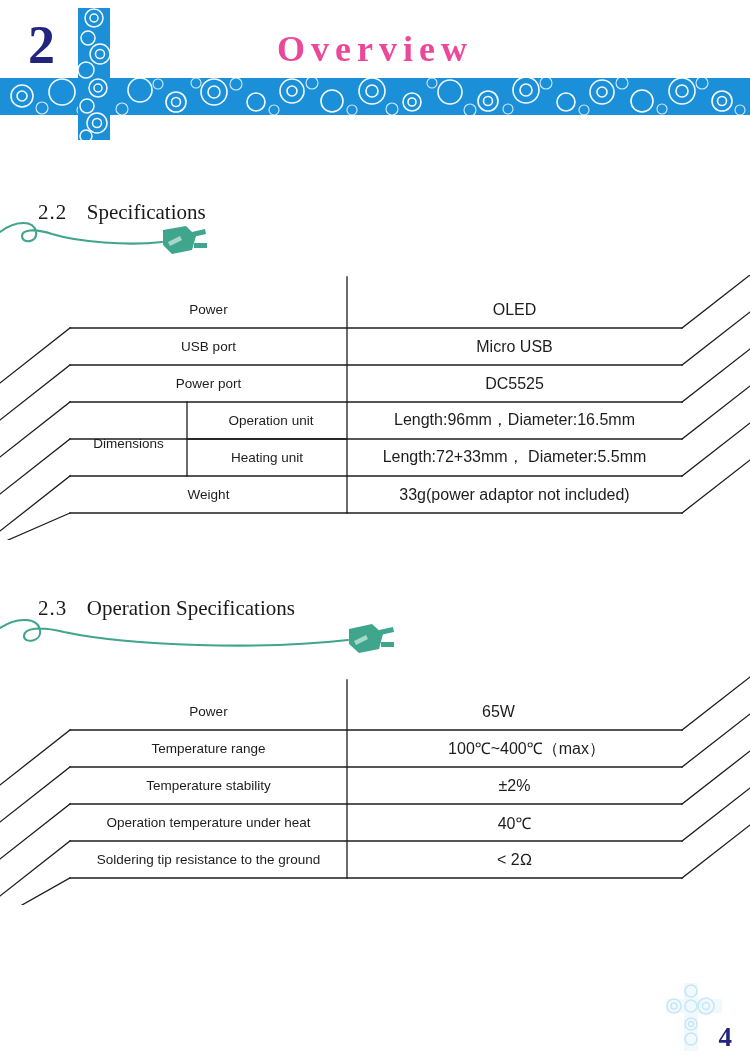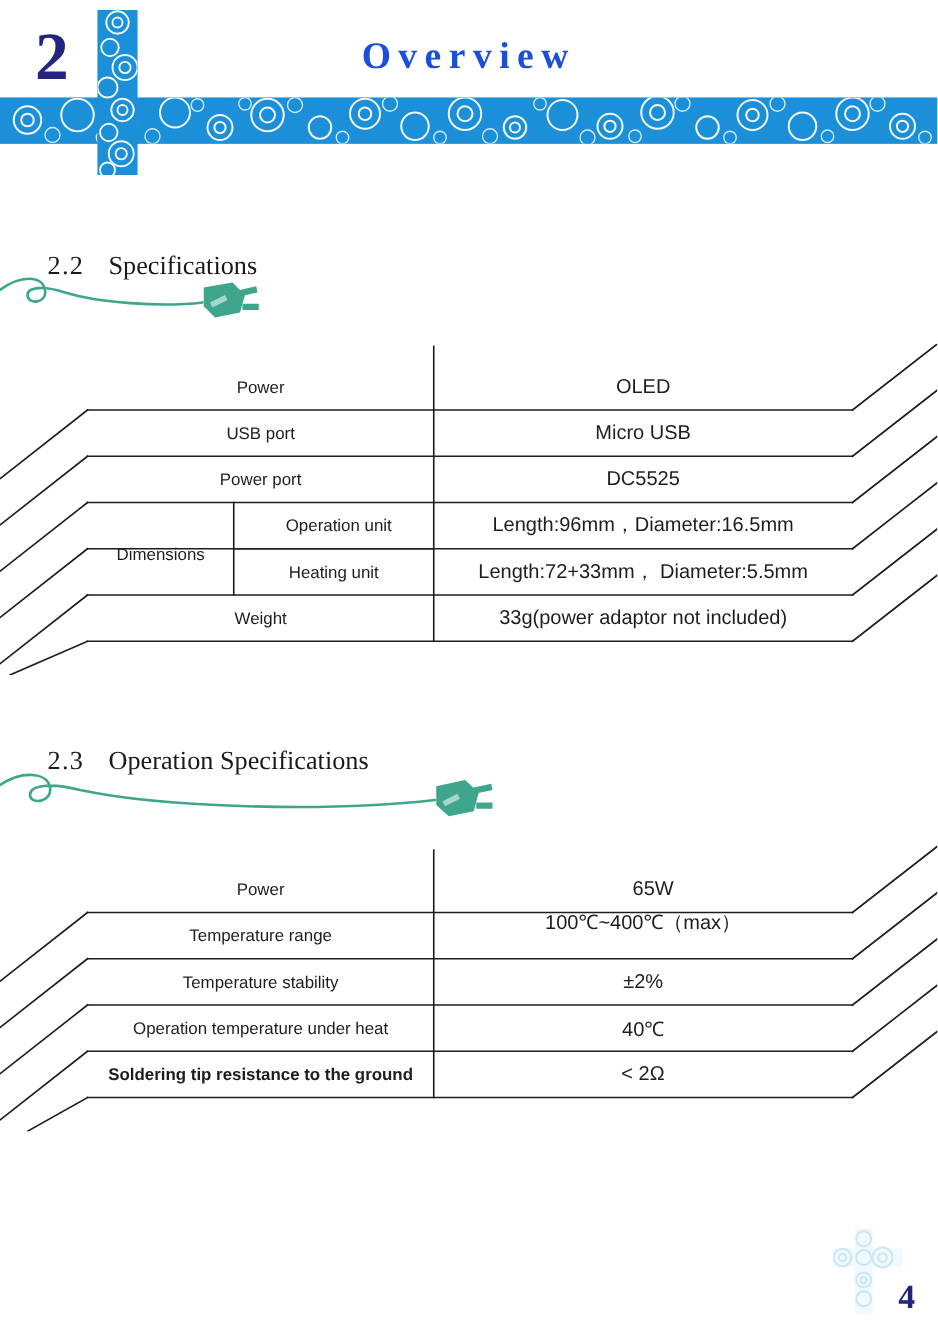--- a/index.html
+++ b/index.html
@@ -28,21 +28,21 @@
   .chap-num{
     position:absolute;left:28px;top:18px;
     font-family:"Liberation Serif", serif;
     font-size:54px;font-weight:bold;color:#22247e;
     line-height:1;
   }
   .page-title{
     position:absolute;left:0;top:28px;width:750px;
     text-align:center;
     font-family:"Liberation Serif", serif;
-    font-size:30px;font-weight:bold;color:#1d4ed8;
+    font-size:36px;font-weight:bold;color:#ec4899;
     letter-spacing:6px;
   }
 
   
   .sec-head{
     position:absolute;
     font-family:"Liberation Serif", serif;
     font-size:21px;color:#1a1a1a;
     white-space:nowrap;
   }
@@ -263,32 +263,32 @@
         <line x1="682" y1="92" x2="750" y2="39"></line>
         <line x1="682" y1="129" x2="750" y2="76"></line>
         <line x1="682" y1="166" x2="750" y2="113"></line>
         <line x1="682" y1="203" x2="750" y2="150"></line>
 
         <line x1="347" y1="5" x2="347" y2="203"></line>
       </g>
     </svg>
 
     <div class="cell lbl" style="left:70px;top:18px;width:277px;height:37px;">Power</div>
-    <div class="cell val" style="left:355px;top:18px;width:335px;height:37px;">65W</div>
+    <div class="cell val" style="left:331px;top:18px;width:335px;height:37px;">65W</div>
 
     <div class="cell lbl" style="left:70px;top:55px;width:277px;height:37px;">Temperature range</div>
-    <div class="cell val" style="left:347px;top:44px;width:335px;height:37px;">100℃~400℃（max）</div>
+    <div class="cell val" style="left:347px;top:55px;width:335px;height:37px;padding-left:12px;">100℃~400℃（max）</div>
 
     <div class="cell lbl" style="left:70px;top:92px;width:277px;height:37px;">Temperature stability</div>
     <div class="cell val" style="left:347px;top:92px;width:335px;height:37px;">±2%</div>
 
     <div class="cell lbl" style="left:70px;top:129px;width:277px;height:37px;">Operation temperature under heat</div>
     <div class="cell val" style="left:347px;top:129px;width:335px;height:37px;">40℃</div>
 
-    <div class="cell lbl" style="left:70px;top:166px;width:277px;height:37px;font-weight:bold;">Soldering tip resistance to the ground</div>
+    <div class="cell lbl" style="left:70px;top:166px;width:277px;height:37px;">Soldering tip resistance to the ground</div>
     <div class="cell val" style="left:347px;top:166px;width:335px;height:37px;">&lt; 2Ω</div>
   </div>
 
   <svg class="footer-deco" viewBox="0 0 70 72">
     <g stroke="#bfe3f5" stroke-width="1.6" fill="none" opacity="0.85">
       <rect x="26" y="2" width="14" height="68" fill="#eef8fd" stroke="none"></rect>
       <rect x="8" y="18" width="56" height="14" fill="#eef8fd" stroke="none"></rect>
       <circle cx="16" cy="25" r="7"></circle>
         <circle cx="16" cy="25" r="3"></circle>
       <circle cx="33" cy="25" r="6"></circle>

